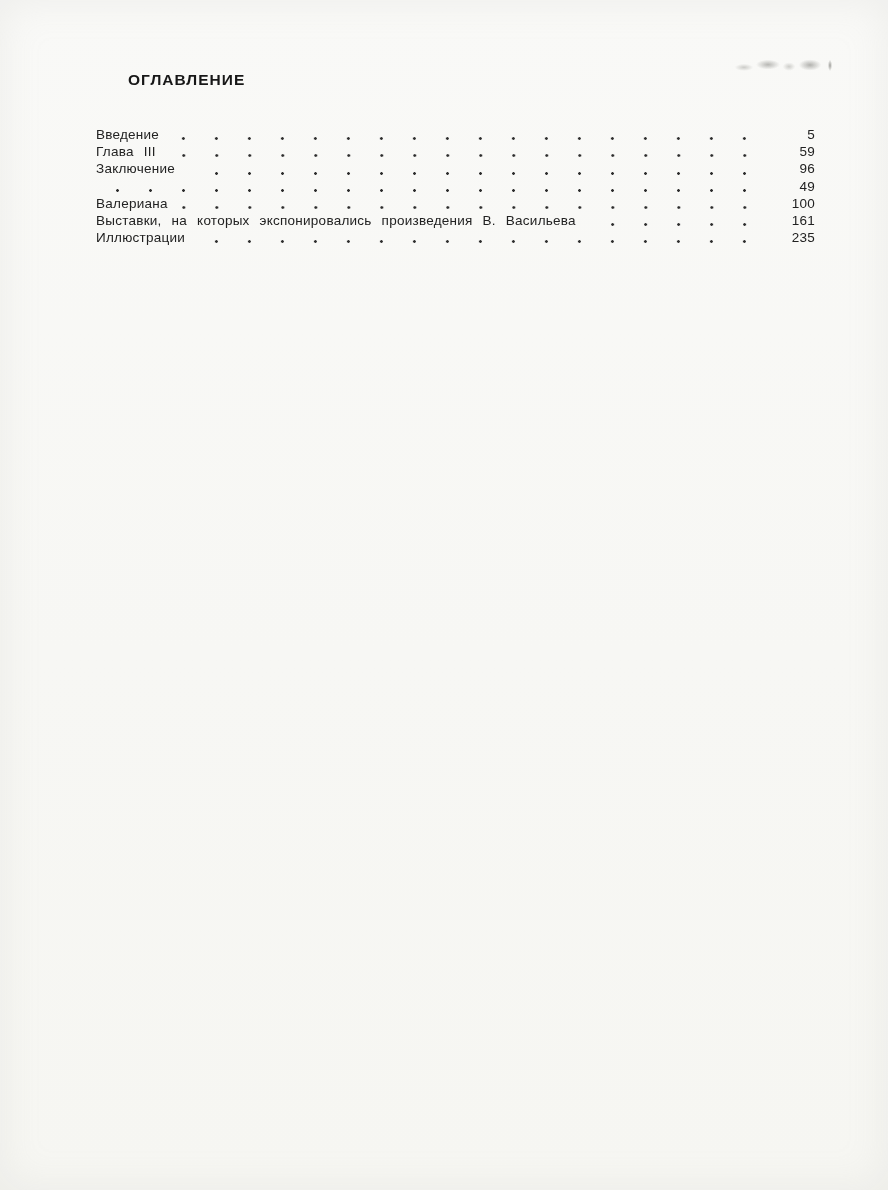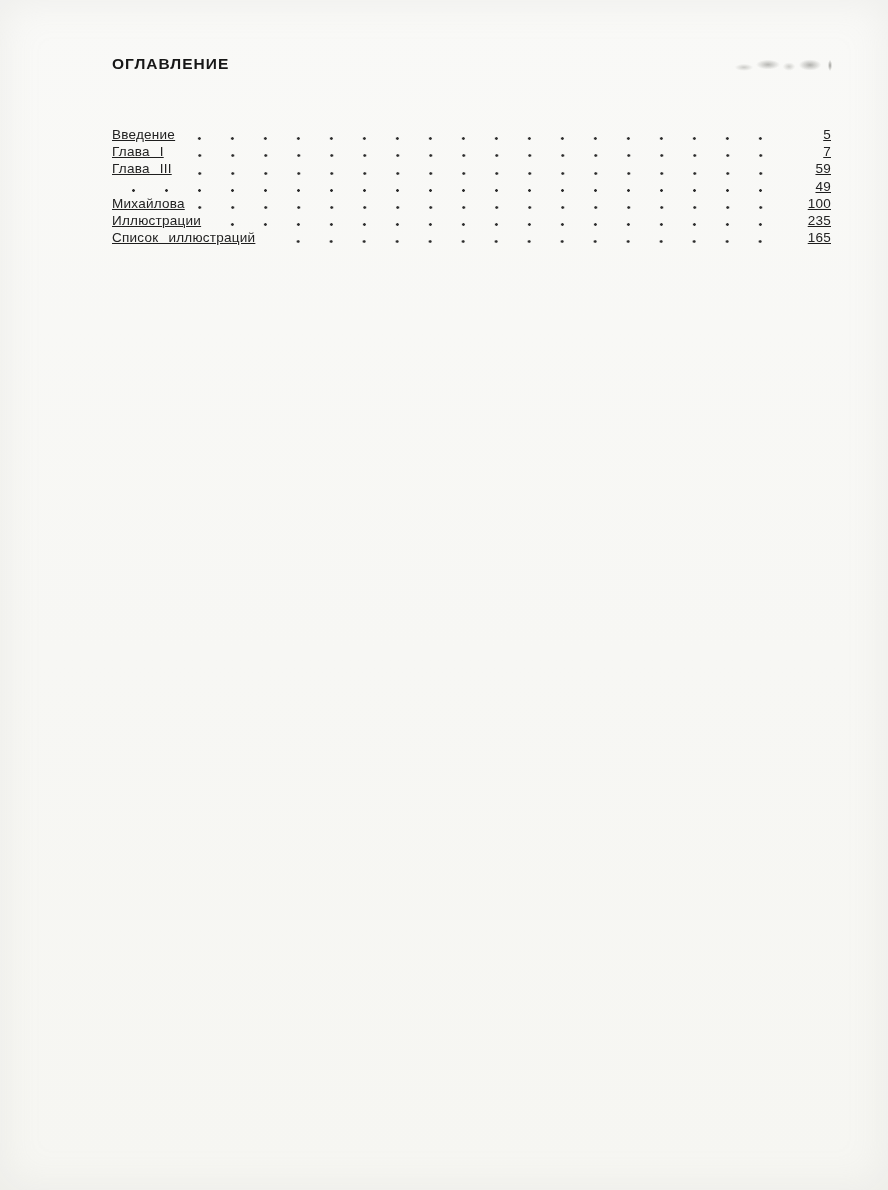--- a/index.html
+++ b/index.html
@@ -15,21 +15,21 @@
   .sheet {
     position: absolute;
     inset: 0;
     background: linear-gradient(180deg, #f9f9f7 0%, #f7f7f4 55%, #f6f6f2 100%);
     box-shadow: inset 0 0 40px rgba(190,190,185,0.18);
   }
   .page-title {
     position: absolute;
     left: 112px;
     top: 55px;
-    margin: 0;
+    margin: 16px;
     font-size: 15.5px;
     font-weight: 700;
     letter-spacing: 1px;
     color: #171717;
   }
   
   .stamp {
     position: absolute;
     left: 734px;
     top: 55px;
@@ -39,24 +39,23 @@
       radial-gradient(ellipse 13px 5px at 10% 62%, rgba(125,125,118,0.45), transparent 70%),
       radial-gradient(ellipse 17px 7px at 34% 48%, rgba(100,100,94,0.55), transparent 70%),
       radial-gradient(ellipse 9px 6px at 55% 58%, rgba(115,115,108,0.40), transparent 70%),
       radial-gradient(ellipse 16px 8px at 76% 50%, rgba(88,88,82,0.55), transparent 70%),
       radial-gradient(ellipse 3px 8px at 96% 52%, rgba(70,70,64,0.65), transparent 70%);
     filter: blur(0.7px);
     opacity: 0.8;
   }
   .toc {
     position: absolute;
-    left: 112px;
+    left: 96px;
     top: 127px;
     width: 719px;
-    text-decoration: underline;
   }
   .toc-row {
     display: flex;
     align-items: baseline;
     height: 17.2px;
     font-size: 13.5px;
     white-space: nowrap;
     letter-spacing: 0.25px;
   }
   .toc-label {
@@ -88,53 +87,53 @@
 
   <div class="stamp"></div>
 
   <main class="toc">
   <div class="toc-row">
     <span class="toc-label">Введение</span>
     <span class="toc-leader"></span>
     <span class="toc-page">5</span>
   </div>
 
-  <div class="toc-row">
-    <span class="toc-label">Глава I</span>
-    <span class="toc-leader"></span>
-    <span class="toc-page">7</span>
-  </div>
 
 
   <div class="toc-row">
     <span class="toc-label">Глава III</span>
     <span class="toc-leader"></span>
     <span class="toc-page">59</span>
   </div>
 
 
+  <div class="toc-row">
+    <span class="toc-label">Заключение</span>
+    <span class="toc-leader"></span>
+    <span class="toc-page">96</span>
+  </div>
 
   <div class="toc-row">
     <span class="toc-leader"></span>
     <span class="toc-page">49</span>
   </div>
 
   <div class="toc-row">
-    <span class="toc-label">Михайлова</span>
+    <span class="toc-label">Валериана</span>
     <span class="toc-leader"></span>
     <span class="toc-page">100</span>
   </div>
 
 
+  <div class="toc-row">
+    <span class="toc-label">Выставки, на которых экспонировались произведения В. Васильева</span>
+    <span class="toc-leader"></span>
+    <span class="toc-page">161</span>
+  </div>
 
   <div class="toc-row">
     <span class="toc-label">Иллюстрации</span>
     <span class="toc-leader"></span>
     <span class="toc-page">235</span>
   </div>
 
-  <div class="toc-row">
-    <span class="toc-label">Список иллюстраций</span>
-    <span class="toc-leader"></span>
-    <span class="toc-page">165</span>
-  </div>
 </main>
 </div>
 
 </body></html>

